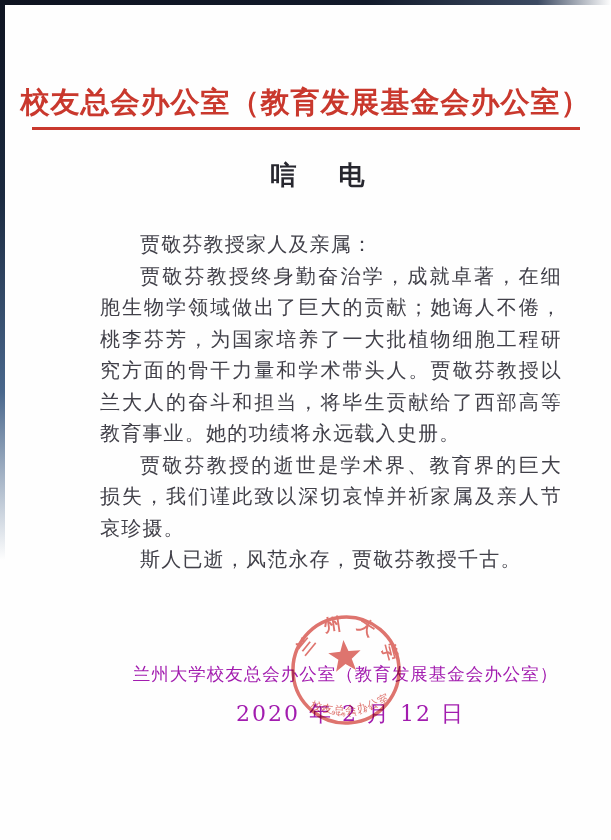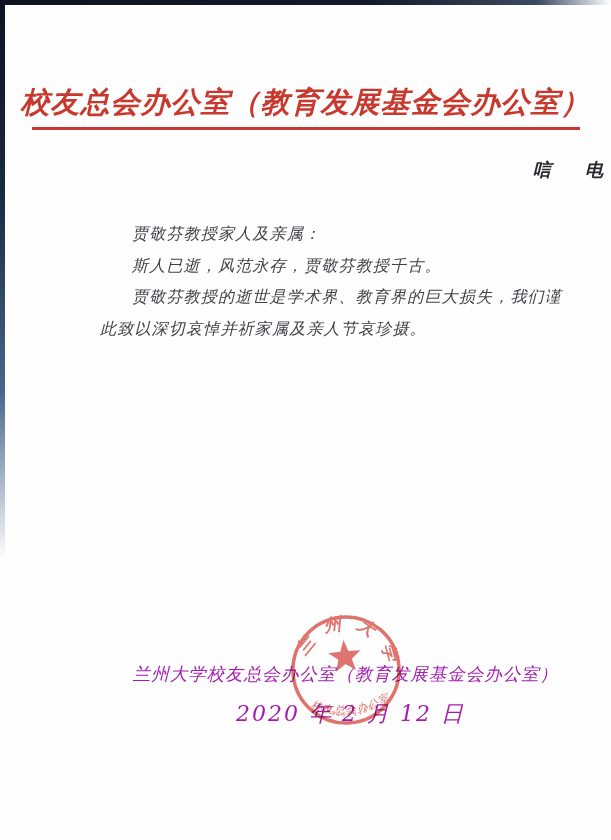--- a/index.html
+++ b/index.html
@@ -7,21 +7,20 @@
     padding: 0;
     background: #ffffff;
   }
   .page {
     position: relative;
     width: 611px;
     height: 840px;
     background: #fefefe;
     overflow: hidden;
     font-family: "DejaVu Serif", "Liberation Serif", serif;
-    font-style: italic;
   }
   
   .scan-edge-top {
     position: absolute;
     left: 0; top: 0;
     width: 611px; height: 5px;
     background: linear-gradient(to right, #0e1320 0%, #121a2a 60%, #3c4a62 88%, rgba(60,74,98,0) 100%);
   }
   .scan-edge-left {
     position: absolute;
@@ -38,31 +37,31 @@
     letter-spacing: 1px;
     line-height: 1.25;
   }
   .red-rule {
     width: 548px;
     height: 3px;
     margin: 7px auto 0 auto;
   }
   .letter-title {
     margin: 28px 0 0 0;
-    text-align: right;
-    font-size: 18px;
+    text-align: center;
+    font-size: 26px;
     font-weight: bold;
     color: #27272f;
     letter-spacing: 8px;
     padding-left: 32px;
   }
   .letter-body {
     width: 462px;
     margin: 36px 0 4px 100px;
-    font-size: 16px;
+    font-size: 20px;
     line-height: 31.5px;
     letter-spacing: 1.2px;
     color: #414049;
     text-align: justify;
   }
   .letter-body p {
     margin: 0;
     text-indent: 2em;
   }
   .recipient-line {
@@ -108,22 +107,23 @@
   <div class="scan-edge-left"></div>
 
   <h1 class="header-office" style="color:#c9382d;">校友总会办公室（教育发展基金会办公室）</h1>
 
   <div class="red-rule" style="background:#c9382d;"></div>
 
   <h2 class="letter-title">唁　电</h2>
 
   <div class="letter-body">
     <p class="recipient-line">贾敬芬教授家人及亲属：</p>
+    <p>贾敬芬教授终身勤奋治学，成就卓著，在细胞生物学领域做出了巨大的贡献；她诲人不倦，桃李芬芳，为国家培养了一大批植物细胞工程研究方面的骨干力量和学术带头人。贾敬芬教授以兰大人的奋斗和担当，将毕生贡献给了西部高等教育事业。她的功绩将永远载入史册。</p>
+    <p>贾敬芬教授的逝世是学术界、教育界的巨大损失，我们谨此致以深切哀悼并祈家属及亲人节哀珍摄。</p>
     <p>斯人已逝，风范永存，贾敬芬教授千古。</p>
-    <p>贾敬芬教授的逝世是学术界、教育界的巨大损失，我们谨此致以深切哀悼并祈家属及亲人节哀珍摄。</p>
   </div>
 
   <div class="signature-block">
     <div class="signature-org">兰州大学校友总会办公室（教育发展基金会办公室）</div>
     <div class="signature-date">2020 年 2 月 12 日</div>
   </div>
 
   <div class="seal-wrap">
     <svg width="150" height="150" viewBox="0 0 150 150">
       <defs>

